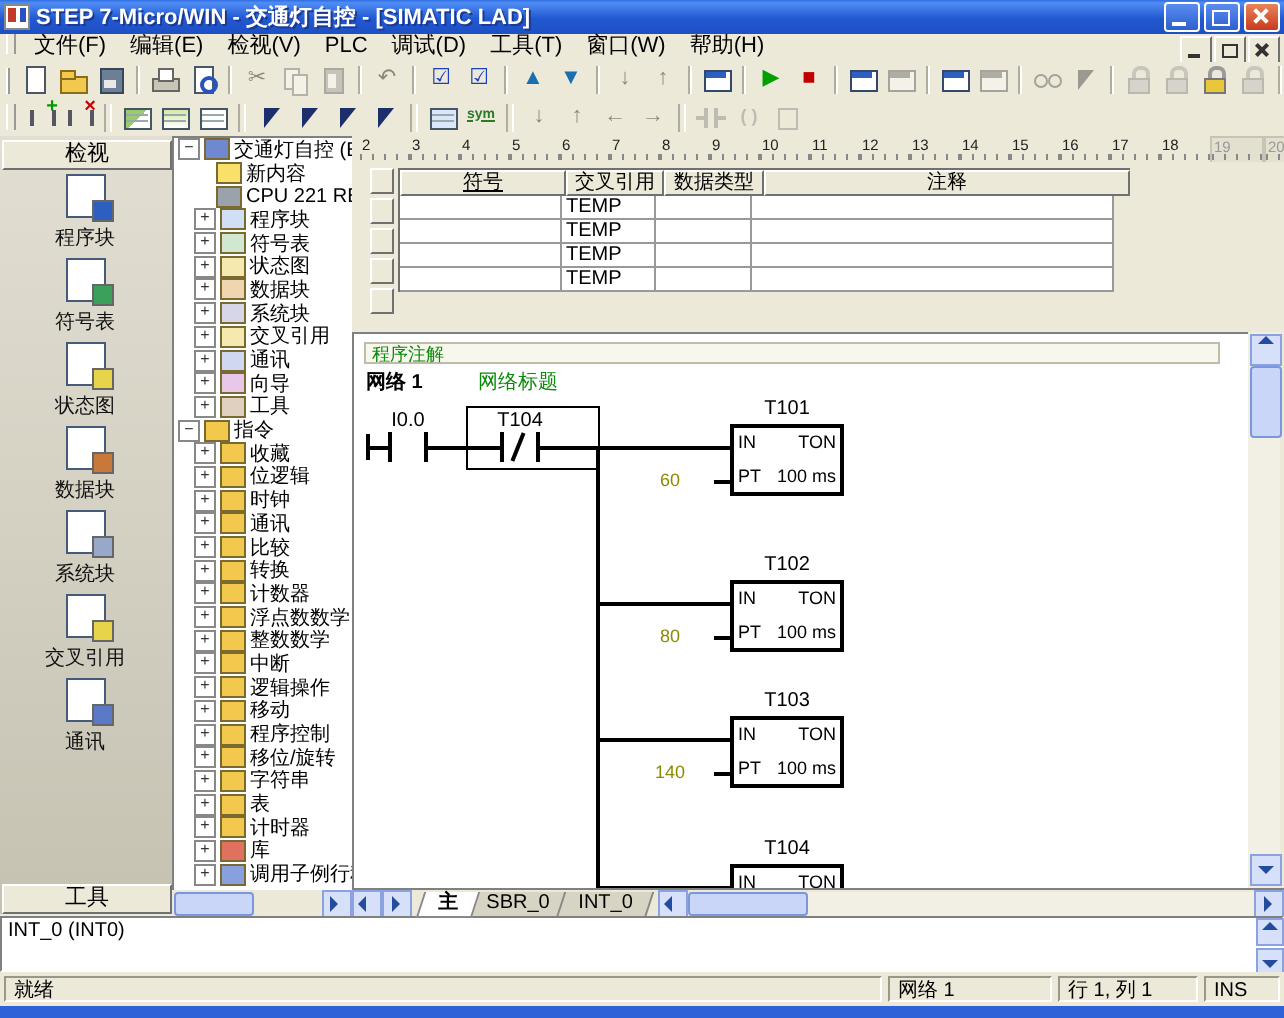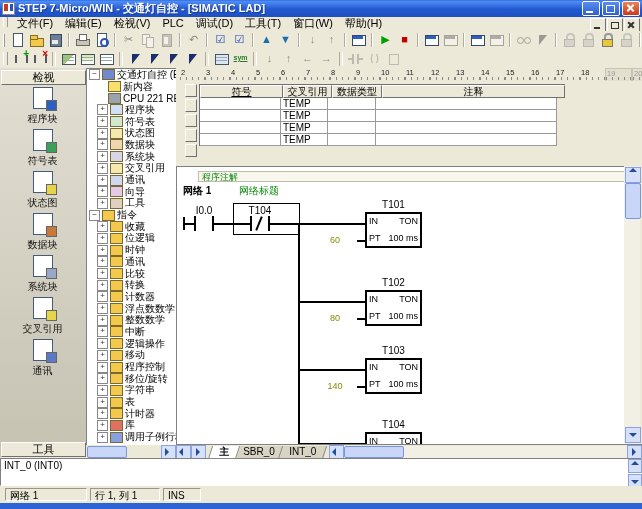--- a/index.html
+++ b/index.html
@@ -102,21 +102,21 @@
   .rcell.roff{color:#999;background:#E4E0D0;border:1px solid #C8C4B4;border-bottom:none}
   #tablezone{left:176px;top:81px;width:466px;height:85px;background:#ECE9D8}
   #rowhdrs{position:absolute;left:9px;top:3px;width:12px}
   .rh{height:11px;margin-bottom:2px;background:#ECE9D8;border:1px solid;border-color:#fff #707070 #707070 #fff}
   #vartable{position:absolute;left:23px;top:3px;border-top:1px solid #707070;border-left:1px solid #707070}
   .vtr{display:flex}
   .vth{background:#ECE9D8;border:1px solid;border-color:#fff #707070 #707070 #fff;text-align:center;font-size:10px;height:11px;line-height:11px;box-sizing:content-box}
   .vtd{background:#fff;border-right:1px solid #999;border-bottom:1px solid #999;font-size:10px;height:12px;line-height:12px;padding-left:2px;box-sizing:border-box}
   
   #ladder{left:176px;top:166px;width:448px;height:278px;background:#fff;border:1px solid;border-color:#808080 #fff #fff #808080;overflow:hidden}
-  .cbar{position:absolute;left:21px;width:428px;height:11px;background:#F8F7EE;border:1px solid #C0BCA8;font-size:9px;line-height:10px;padding-left:3px;color:#0C8A0C;box-sizing:border-box}
+  .cbar{position:absolute;left:5px;width:428px;height:11px;background:#F8F7EE;border:1px solid #C0BCA8;font-size:9px;line-height:10px;padding-left:3px;color:#0C8A0C;box-sizing:border-box}
   .wire{position:absolute;background:#000}
   .clabel{position:absolute;width:42px;text-align:center;font-size:10px}
   .cursorbox{position:absolute;border:1px solid #000}
   .tbox{position:absolute;width:57px;height:36px;border:2px solid #000;box-sizing:border-box;font-size:9px}
   .ttitle{position:absolute;width:57px;text-align:center;font-size:10px}
   .pin{position:absolute;font-size:9px;line-height:9px}
   .ptval{position:absolute;width:40px;text-align:center;font-size:9px;color:#8A8A00}
   #vscroll{left:624px;top:166px;width:16px;height:278px;background:#F2F0E4}
   #vscroll .sbtn{width:14px;height:14px;margin:1px}
   #vscroll .vthumb{position:absolute;left:1px;top:17px;width:14px;height:34px;background:#C9D6F8;border:1px solid #7A96DF;border-radius:2px}
@@ -624,17 +624,18 @@
 <div class="abs" id="outscroll">
   <div class="sbtn">
       <div class="arr" style="left:2px;top:1px;border-bottom-color:#234B9E;border-top-width:0"></div>
     </div>
   <div class="sbtn">
       <div class="arr" style="left:2px;top:5px;border-top-color:#234B9E;border-bottom-width:0"></div>
     </div>
 </div>
 
 <div class="abs" id="statusbar">
+  <div class="spanel" id="smsg">就绪</div>
 <div class="spanel" style="width: 82px;">网络 1</div>
     <div class="spanel" style="width: 70px;">行 1, 列 1</div>
     <div class="spanel" style="width: 38px;">INS</div>
   </div>
 <div class="abs" id="bottomedge"></div>
 
 </body></html>

